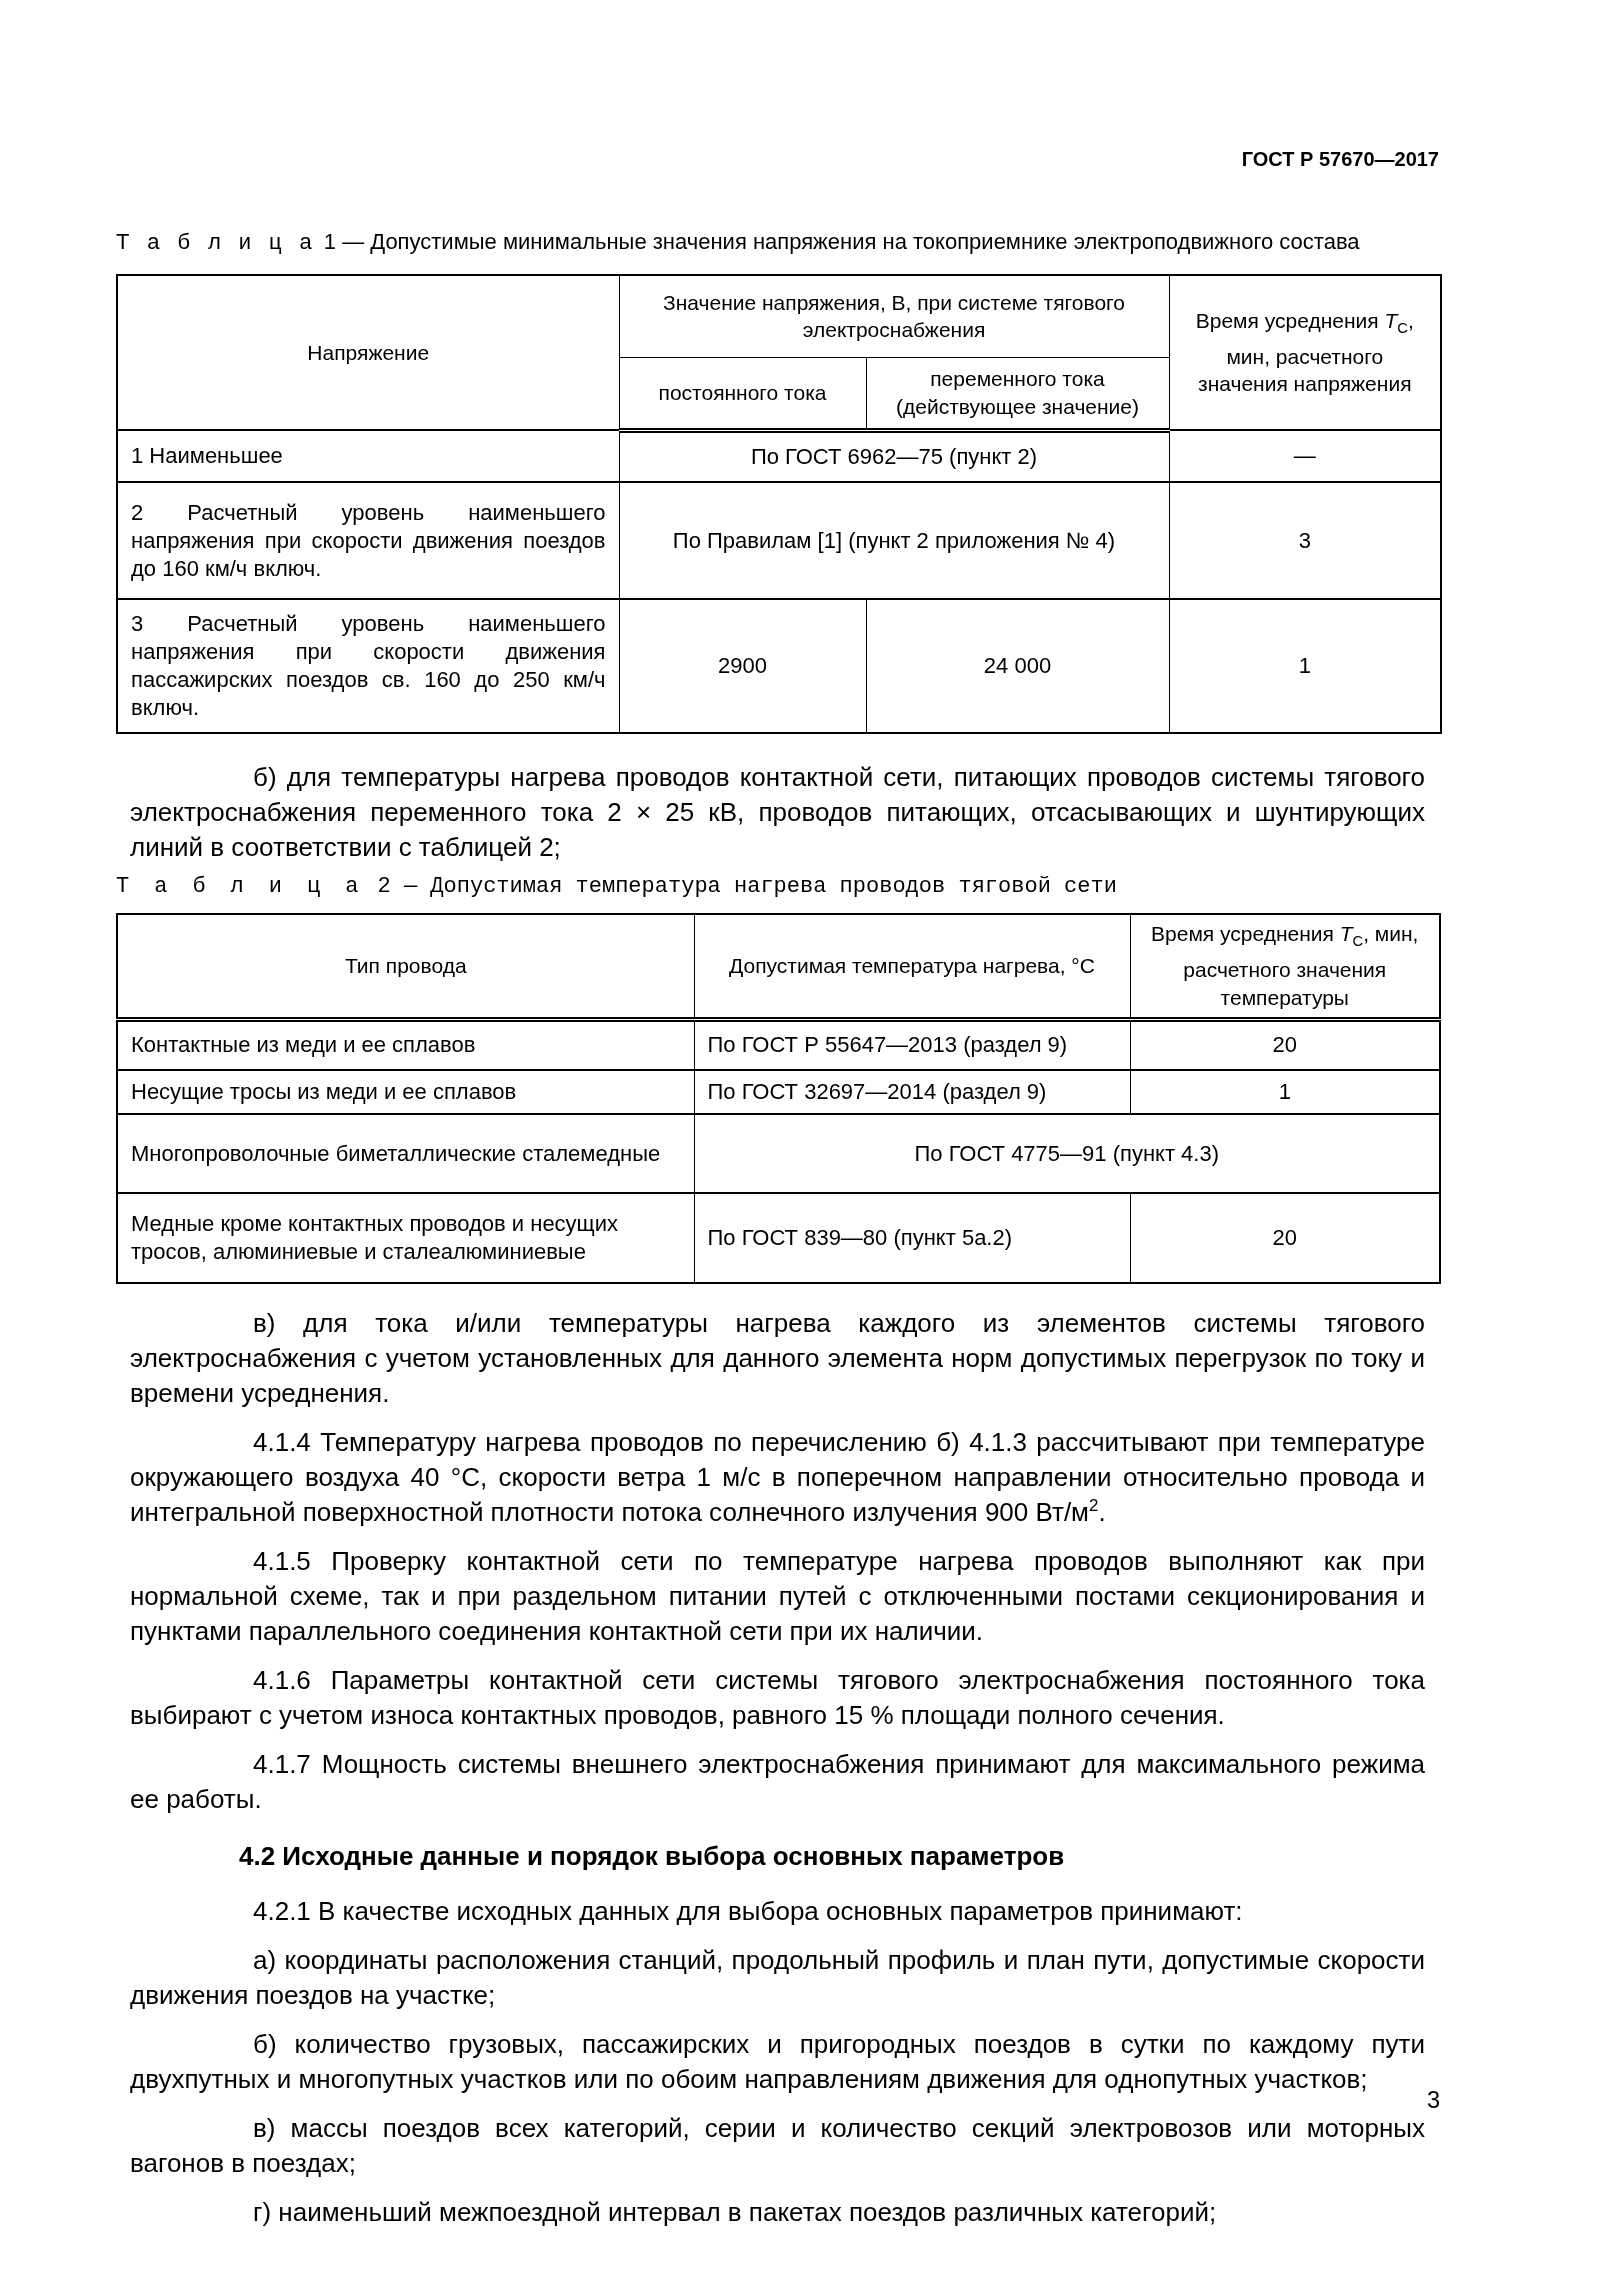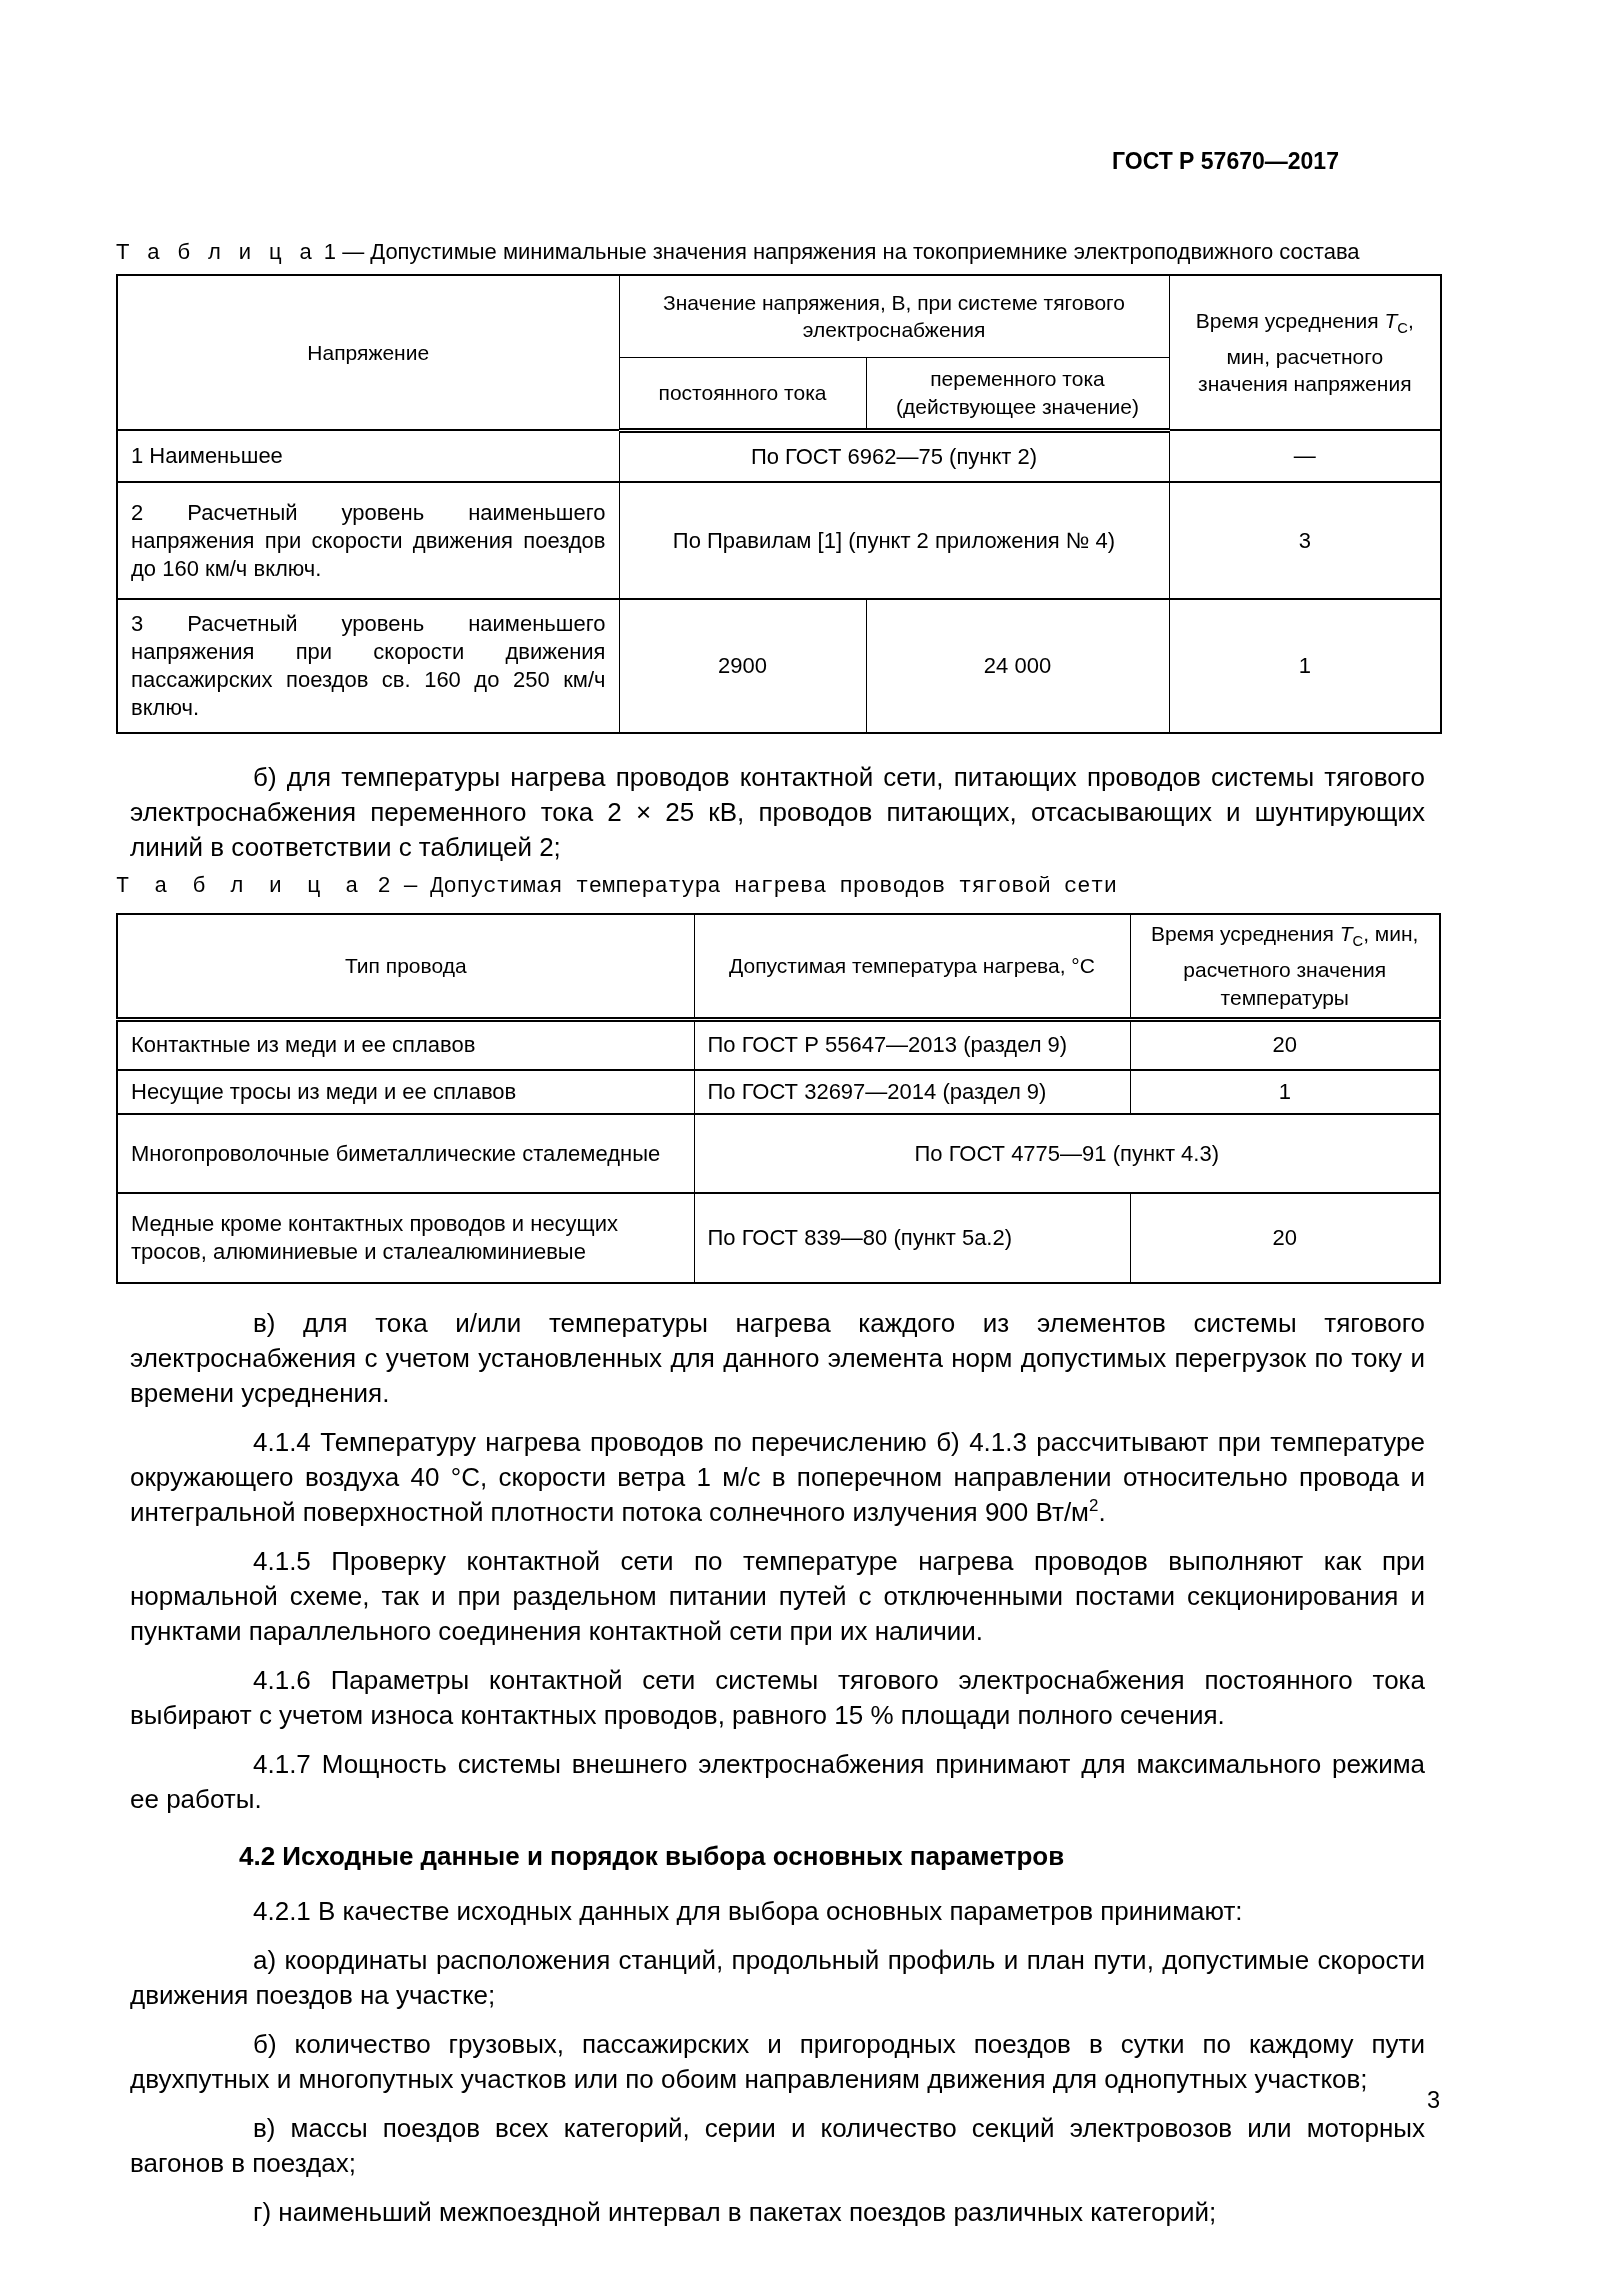--- a/index.html
+++ b/index.html
@@ -1,20 +1,20 @@
 <!DOCTYPE html>
 <html style="font-size:10.5px"><head>
 <meta charset="utf-8">
 <style>
   html, body { margin: 0; padding: 0; background: #ffffff; }
   body { width: 1623px; height: 2295px; position: relative; overflow: hidden;
          font-family: "Liberation Sans", sans-serif; color: #000; }
   .abs { position: absolute; }
-  .doc-code { left: 1112px; top: 148px; width: 327px; 
-              font-weight: bold; font-size: 23px; }
+  .doc-code { left: 1112px; top: 148px; width: 327px; text-align: right;
+              font-weight: bold; font-size: 20px; }
   .caption { left: 116px; font-size: 22px; white-space: nowrap; }
   .caption .sp { letter-spacing: 5.9px; }
   table.gt { position: absolute; left: 116px; width: 1323px; border-collapse: collapse;
              table-layout: fixed; font-size: 22px; line-height: 28px; }
   table.gt td, table.gt th { border: 1.3px solid #000; padding: 3.9px 13px; font-weight: normal;
              vertical-align: middle; }
   table.gt th { text-align: center; font-size: 21px; line-height: 27.5px; }
   table.gt td.c { text-align: center; }
   table.gt td.l { text-align: justify; text-align-last: left; }
   table.gt { border: 2.6px solid #000; }
@@ -28,21 +28,21 @@
   .text p { margin: 14px; text-align: justify; text-indent: 123px; }
   .heading { font-weight: bold; font-size: 26px; margin: 22px 0 19.6px 0 !important; }
   sup { font-size: 0.65em; vertical-align: 0.6em; line-height: 0; }
   .page-num { left: 1407px; top: 2087px; width: 33px; text-align: right; font-size: 23.6px; }
 </style>
 </head>
 <body>
 
 <div class="abs doc-code">ГОСТ Р 57670—2017</div>
 
-<div class="abs caption" style="top:229px;margin-top:10px;">
+<div class="abs caption" style="top:229px;">
   <span class="sp">Т а б л и ц а</span>
   <span>1</span>
   <span>— Допустимые минимальные значения напряжения на токоприемнике электроподвижного состава</span>
 </div>
 
 <table class="gt t1">
   <colgroup>
     <col style="width:502px">
       <col style="width:247px">
       <col style="width:303px">

